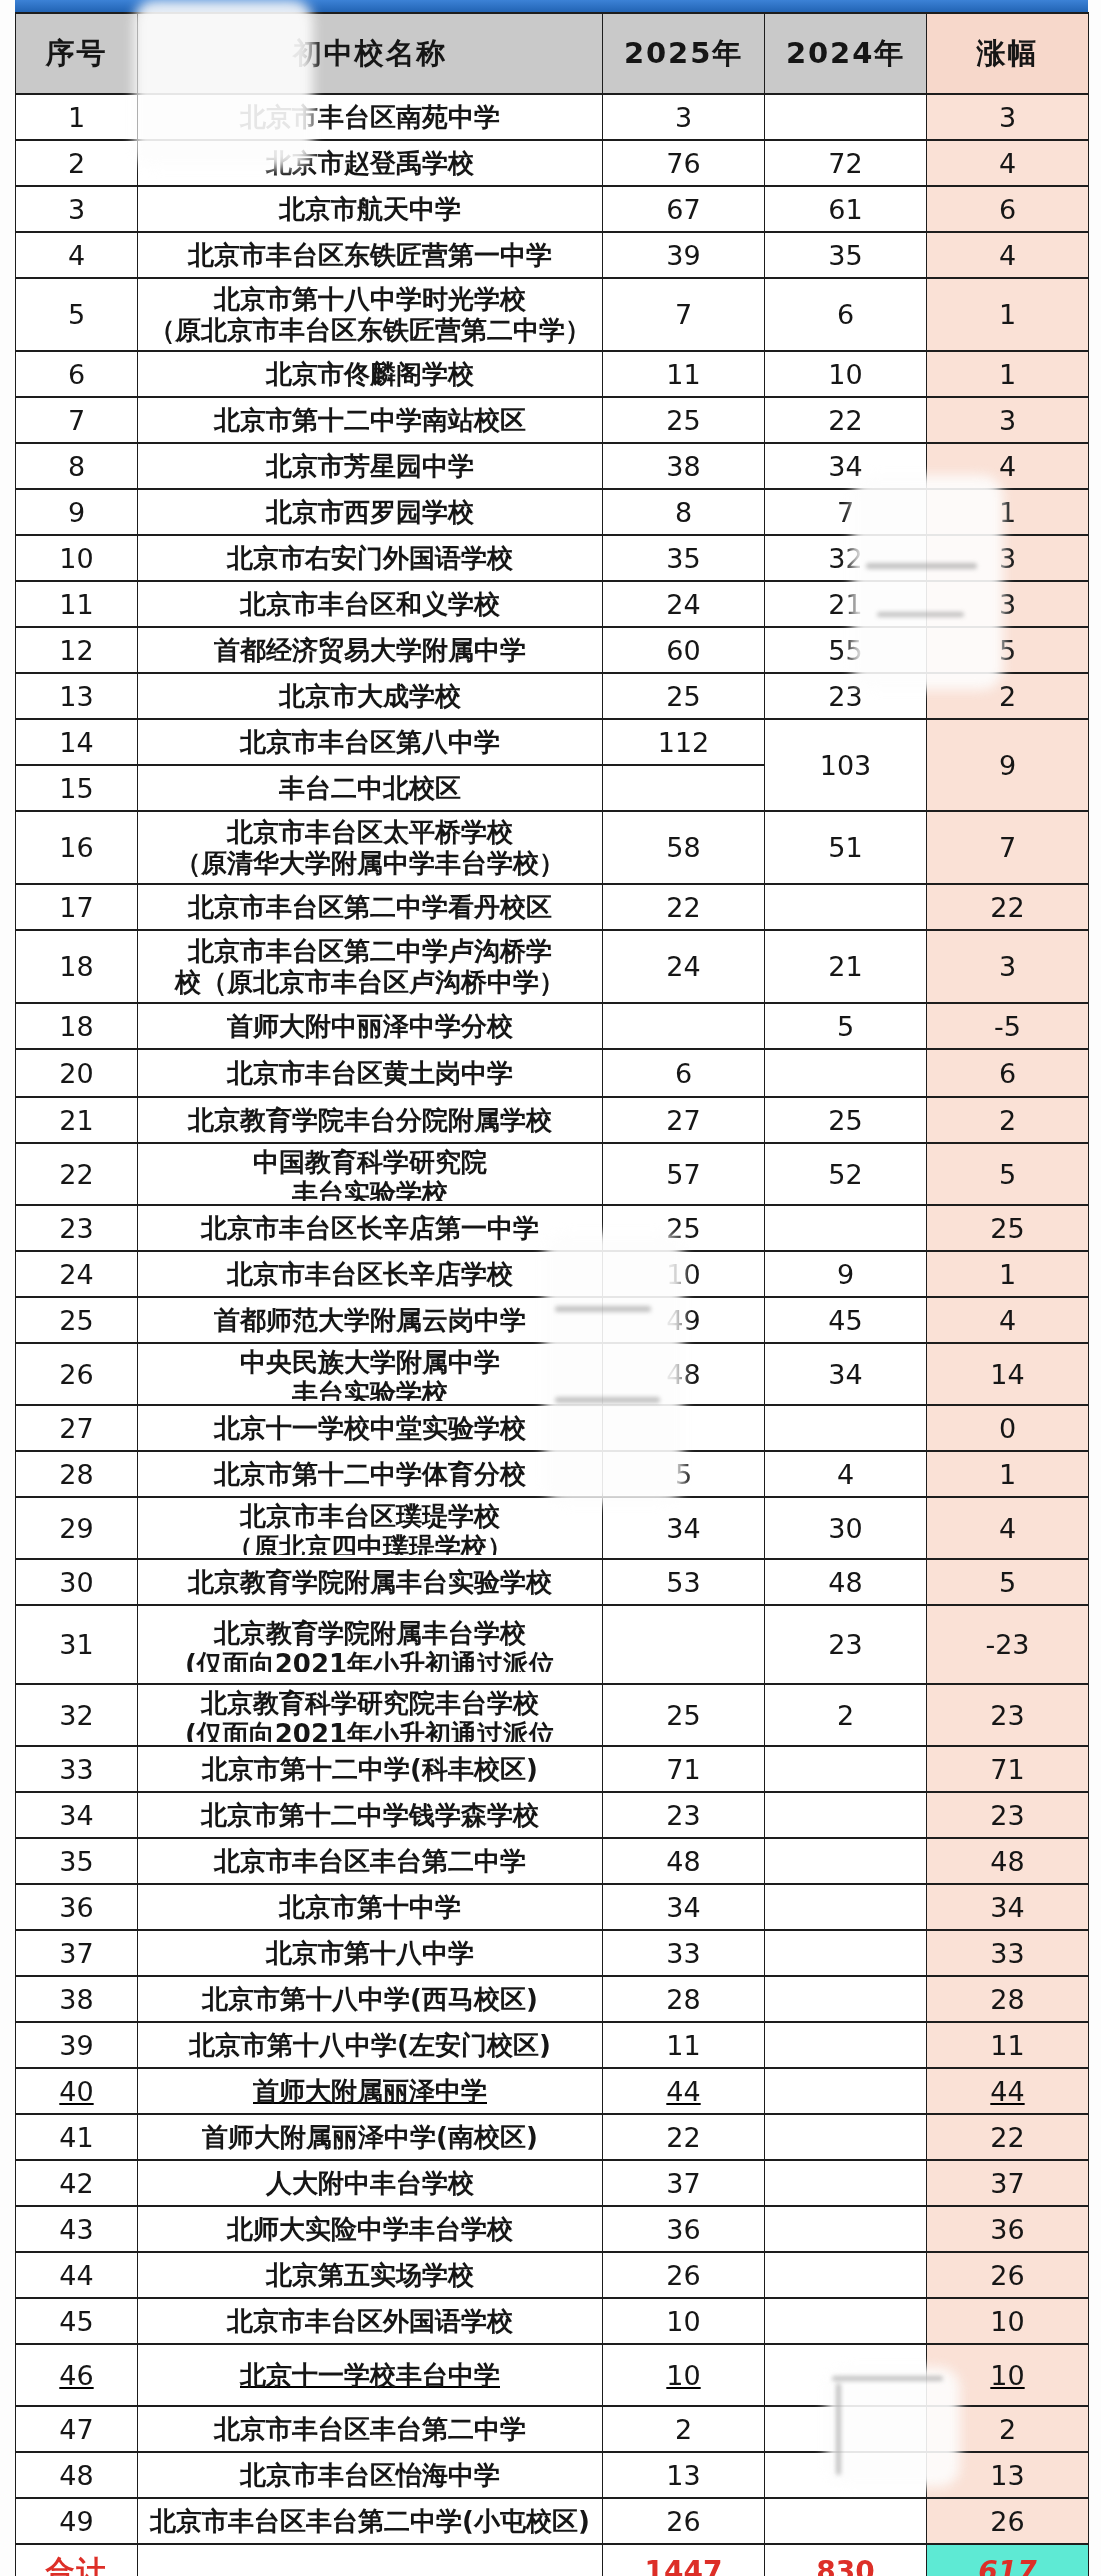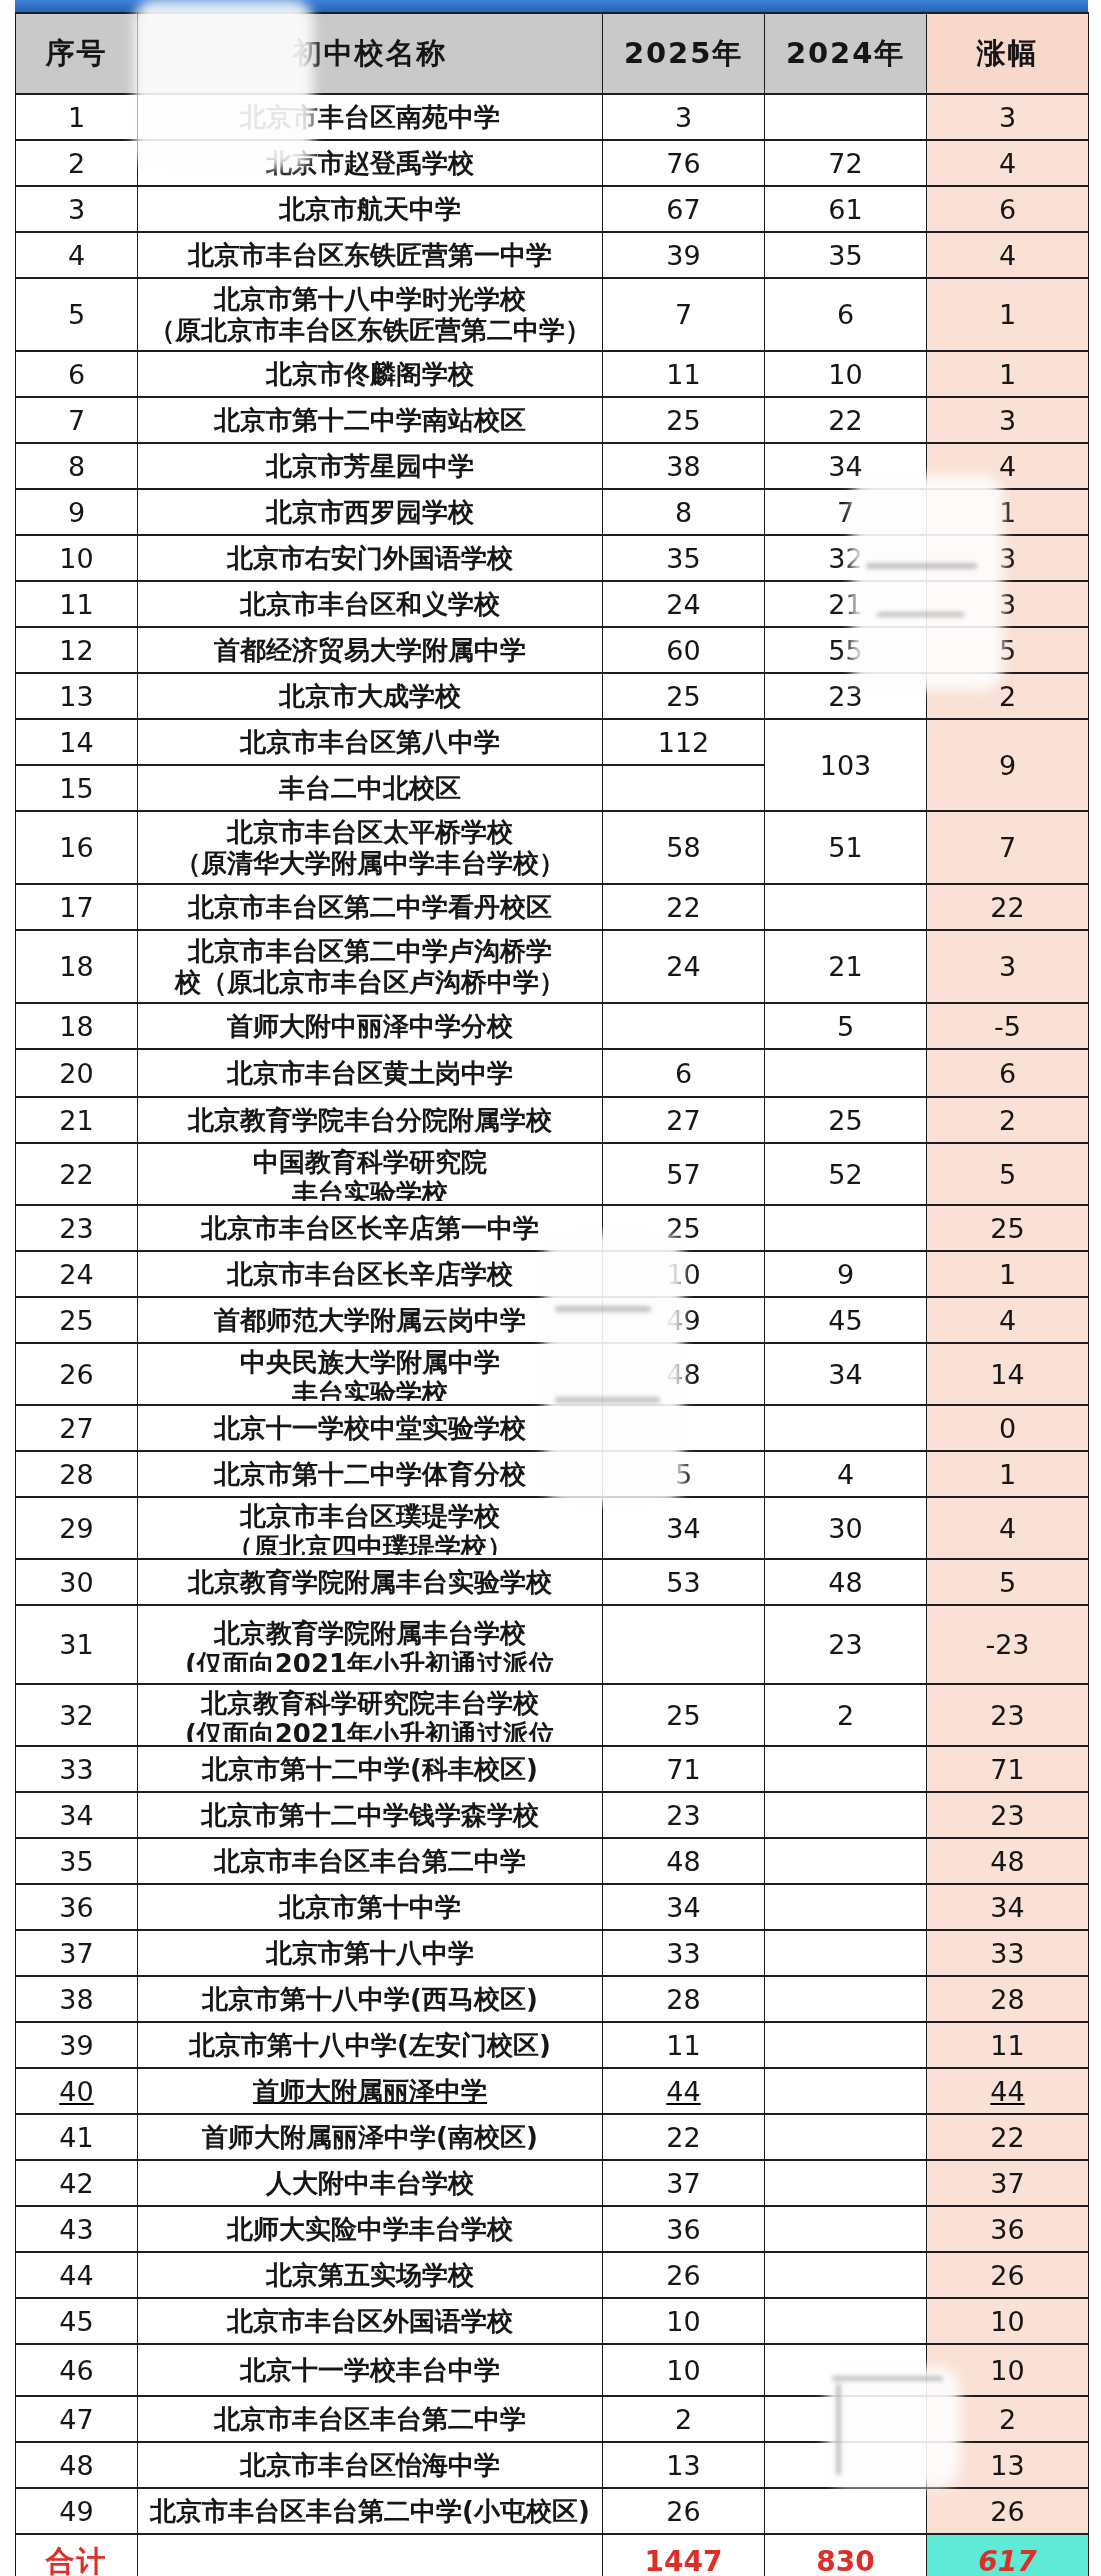--- a/index.html
+++ b/index.html
@@ -564,21 +564,21 @@
         <td class="num">45</td>
         <td class="name">
           <div class="lines">
             <div>北京市丰台区外国语学校</div>
           </div>
         </td>
         <td class="num">10</td>
         <td class="num"></td>
         <td class="num change">10</td>
       </tr>
-      <tr style="height: 52px;">
+      <tr style="height: 62px; text-decoration: underline;">
         <td class="num">46</td>
         <td class="name">
           <div class="lines">
             <div>北京十一学校丰台中学</div>
           </div>
         </td>
         <td class="num">10</td>
         <td class="num"></td>
         <td class="num change">10</td>
       </tr>

